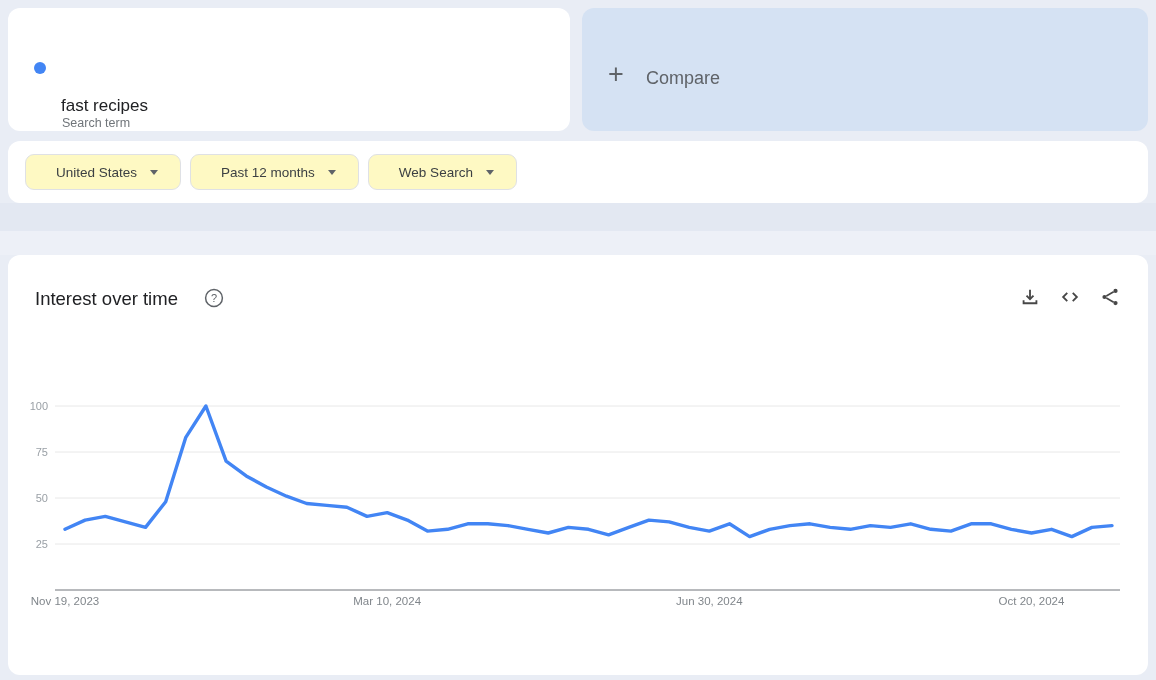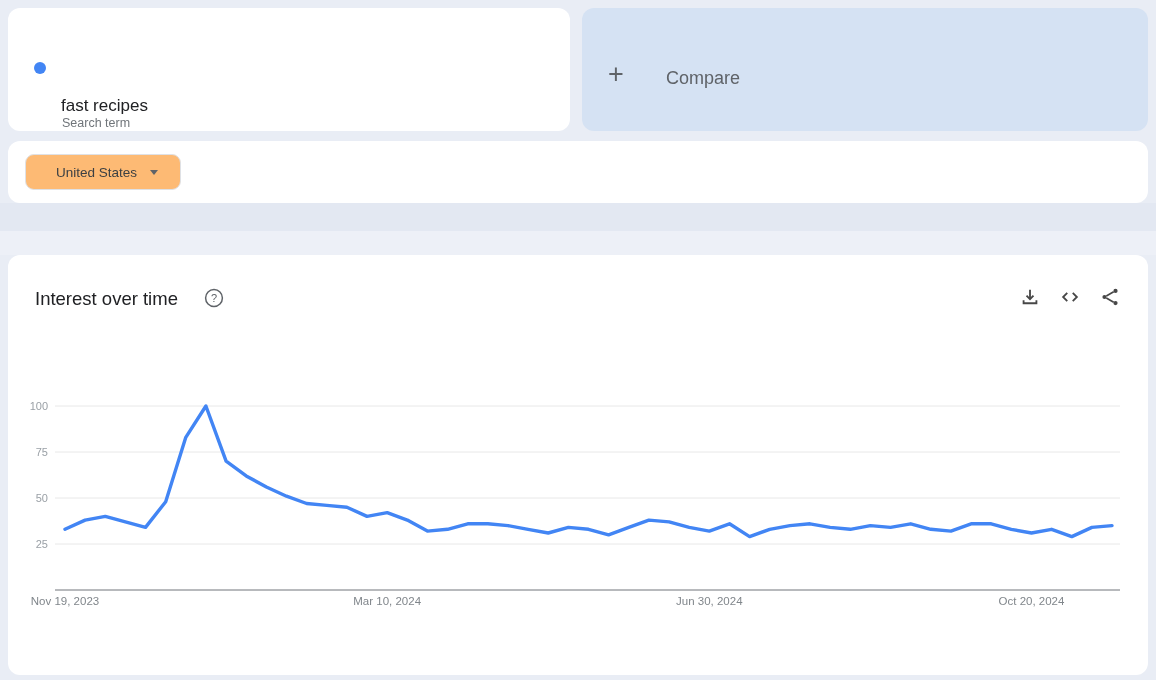--- a/index.html
+++ b/index.html
@@ -20,30 +20,30 @@
   }
   .dot { position:absolute; left:26px; top:54px; width:12px; height:12px; border-radius:50%; }
   .term { position:absolute; left:53px; top:48px; font-size:17px; color:#202124;margin-top:40px; }
   .term-sub { position:absolute; left:54px; top:76px; font-size:12.5px; color:#70757a;margin-top:32px; }
 
   .card-compare {
     position:absolute; left:582px; top:8px; width:566px; height:123px;
     background:#d5e2f3; border-radius:12px; cursor:pointer;
   }
   .plus { position:absolute; left:26px; top:53px; font-size:27px; font-weight:300; color:#5f6368; line-height:27px; }
-  .compare-label { position:absolute; left:64px; top:60px; font-size:18px; color:#5f6368;margin-left:20px; }
+  .compare-label { position:absolute; left:64px; top:60px; font-size:18px; color:#5f6368; }
 
   
   .filter-bar {
     position:absolute; left:8px; top:141px; width:1140px; height:62px;
     background:#ffffff; border-radius:12px;
     display:flex; align-items:center; gap:9px; padding-left:17px;
   }
   .pill {
-    height:36px; background:#fdba74; border:1px solid #dfe1e5; border-radius:9px;
+    height:36px; background:#fef9c3; border:1px solid #dfe1e5; border-radius:9px;
     display:flex; align-items:center; justify-content:center; gap:13px;
     padding:0 22px 0 30px; font-size:13.5px; color:#3c4043; cursor:pointer; white-space:nowrap;
   }
   .caret {
     width:0; height:0; display:inline-block;
     border-left:4.5px solid transparent; border-right:4.5px solid transparent;
     border-top:5.5px solid #5f6368;
   }
 
   
@@ -74,20 +74,28 @@
 </div>
 
 <div class="card-compare">
   <span class="plus">+</span>
   <span class="compare-label">Compare</span>
 </div>
 
 <div class="filter-bar">
   <div class="pill">
     <span>United States</span>
+    <span class="caret"></span>
+  </div>
+  <div class="pill">
+    <span>Past 12 months</span>
+    <span class="caret"></span>
+  </div>
+  <div class="pill">
+    <span>Web Search</span>
     <span class="caret"></span>
   </div>
 </div>
 
 <div class="panel">
   <div class="panel-title">Interest over time</div>
 
   <button class="help-btn" title="">
     <svg width="20" height="20" viewBox="0 0 20 20">
       <circle cx="10" cy="10" r="8.4" fill="none" stroke="#5f6368" stroke-width="1.5"></circle>

